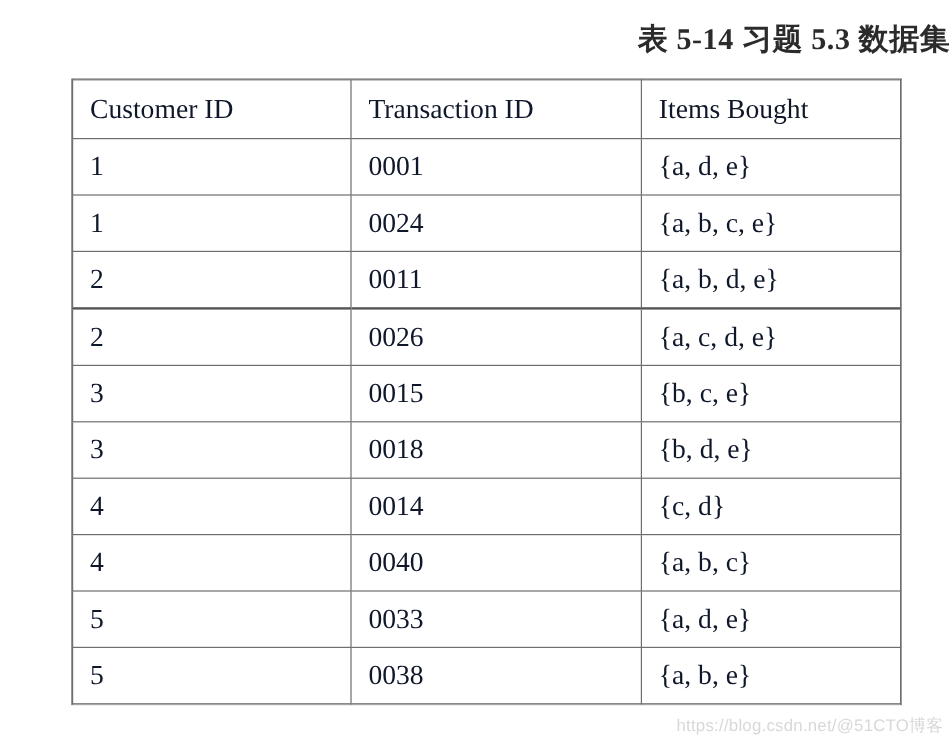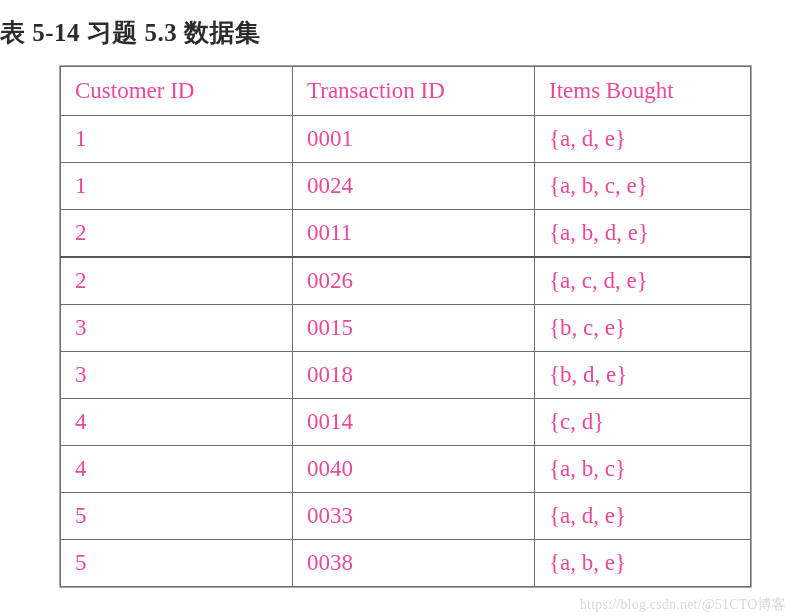--- a/index.html
+++ b/index.html
@@ -16,21 +16,21 @@
     color: #1a1a1a;
     -webkit-font-smoothing: antialiased;
   }
 
   
   #table-caption {
     position: absolute;
     left: 0;
     top: 16px;
     width: 792px;
-    text-align: left;
+    text-align: right;
     font-family: "Liberation Serif", "DejaVu Serif", serif;
     font-size: 25px;
     font-weight: 700;
     letter-spacing: 0.5px;
     color: #2b2b2b;
     white-space: nowrap;
   }
 
   
   #dataset-table {
@@ -48,21 +48,21 @@
 
   #dataset-table th,
   #dataset-table td {
     border: 1.6px solid #6e6e6e;
     padding: 0 0 0 14px;
     text-align: left;
     vertical-align: middle;
     font-size: 23px;
     font-weight: 400;
     line-height: 1.1;
-    color: #ec4899;
+    color: #0f172a;
     background: #ffffff;
   }
 
   #dataset-table thead th {
     height: 48px;
     font-weight: 400;
   }
 
   #dataset-table tbody td {
     height: 46px;
@@ -77,21 +77,21 @@
   
   #dataset-table {
     box-shadow: 0 0 0 0.6px #6e6e6e;
   }
 
   
   #watermark {
     position: absolute;
     right: 6px;
     bottom: 2px;
-    font-family: Liberation Serif, serif;
+    font-family: Liberation Sans, sans-serif;
     font-size: 14px;
     color: #d8d8d8;
     letter-spacing: 0.2px;
     white-space: nowrap;
     user-select: none;
   }
 </style>
 </head>
 <body>
 

